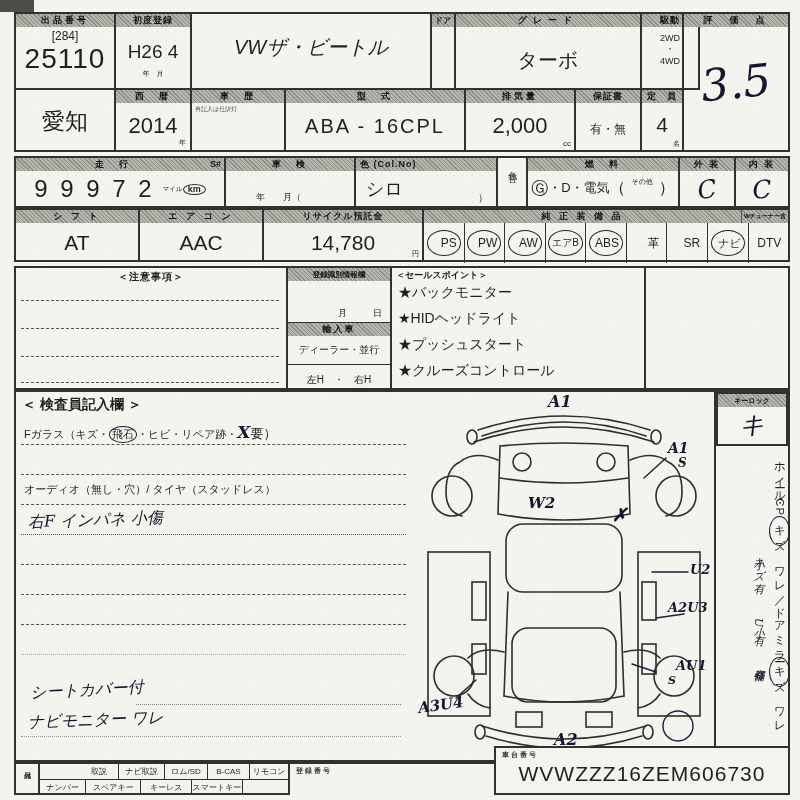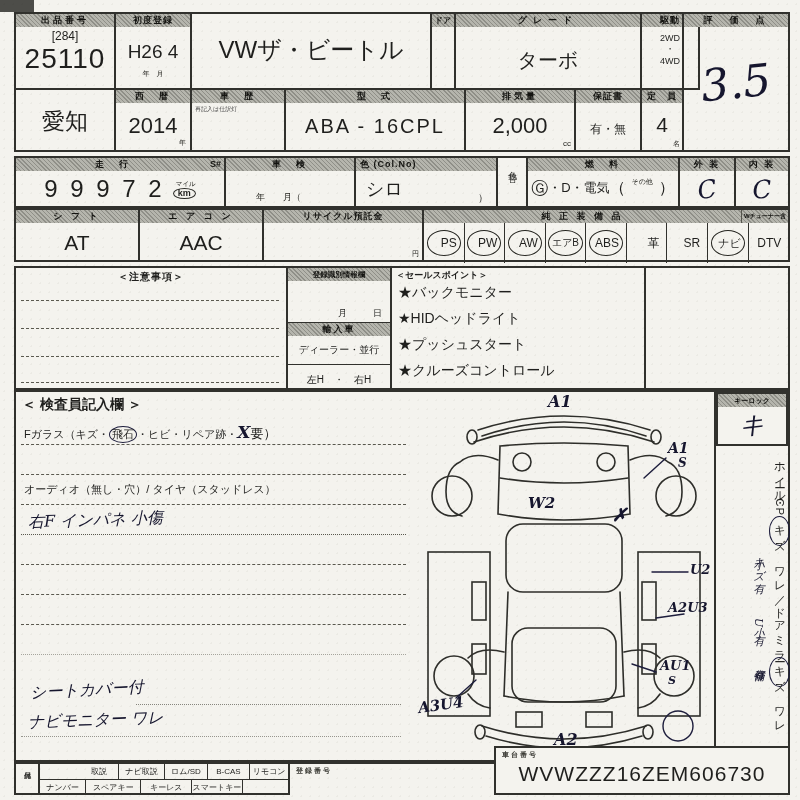--- a/index.html
+++ b/index.html
@@ -44,21 +44,21 @@
     <div class="val" style="font-size:28px;letter-spacing:1px;">25110</div>
   </div>
 
   <div class="box" style="left:114px;top:12px;width:78px;height:78px;">
     <div class="hdr" style="letter-spacing:1px;">初度登録</div>
     <div class="val" style="font-size:19px;margin-top:14px;">H26 4</div>
     <div class="val unit" style="font-size:7px;margin-top:6px;">年　月</div>
   </div>
 
   <div class="box" style="left:190px;top:12px;width:242px;height:78px;">
-    <div class="val" style="font-size:24px;margin-top:20px;">VWザ・ビートル</div>
+    <div class="val" style="font-size:20px;margin-top:20px;font-style:italic;">VWザ・ビートル</div>
   </div>
 
   <div class="box" style="left:430px;top:12px;width:26px;height:78px;">
     <div class="hdr" style="letter-spacing:0;font-size:8px;">ドア</div>
   </div>
 
   <div class="box" style="left:454px;top:12px;width:188px;height:78px;">
     <div class="hdr" style="letter-spacing:6px;">グレード</div>
     <div class="val" style="font-size:20px;margin-top:20px;">ターボ</div>
   </div>
@@ -112,21 +112,21 @@
     <div class="unit" style="position:absolute;right:2px;bottom:1px;font-size:7px;">名</div>
   </div>
 
   <div class="box" style="left:14px;top:156px;width:212px;height:52px;">
     <div class="hdr" style="display:flex;">
       <span style="flex:1;">走　行</span>
       <span style="letter-spacing:0;padding-right:3px;">S#</span>
     </div>
     <div class="flexc" style="height:36px;gap:8px;">
       <span style="font-size:24px;letter-spacing:3px;">9 9 9 7 2</span>
-      <span style="display:inline-flex;flex-direction:column;align-items:flex-end;line-height:9px;">
+      <span style="display:inline-flex;flex-direction:row;align-items:flex-start;line-height:9px;">
         <span class="unit" style="font-size:6.5px;">マイル</span>
         <span class="circ" style="font-size:9px;font-weight:bold;">km</span>
       </span>
     </div>
   </div>
 
   <div class="box" style="left:224px;top:156px;width:132px;height:52px;">
     <div class="hdr">車　検</div>
     <div class="unit" style="position:absolute;left:30px;bottom:2px;font-size:9px;">年　　月（</div>
   </div>
@@ -167,20 +167,21 @@
     <div class="val" style="font-size:21px;margin-top:8px;">AT</div>
   </div>
 
   <div class="box" style="left:138px;top:208px;width:126px;height:54px;">
     <div class="hdr">エ ア コ ン</div>
     <div class="val" style="font-size:21px;margin-top:8px;">AAC</div>
   </div>
 
   <div class="box" style="left:262px;top:208px;width:162px;height:54px;">
     <div class="hdr" style="letter-spacing:1px;">リサイクル預託金</div>
+    <div class="val" style="font-size:21px;margin-top:8px;">14,780</div>
     <div class="unit" style="position:absolute;right:3px;bottom:1px;font-size:7px;">円</div>
   </div>
 
   <div class="box" style="left:422px;top:208px;width:368px;height:54px;">
     <div class="hdr" style="display:flex;align-items:center;">
       <span style="flex:1;">純 正 装 備 品</span>
       <span style="font-size:6px;letter-spacing:0;border-left:1px solid #55554d;padding:0 2px;">Wチューナー含</span>
     </div>
     <div class="equip-items">
       <div class="equip-cell">
@@ -337,21 +338,21 @@
         </g>
       </svg>
       <span class="ann" style="left:132px;top:-4px;font-size:16px;">A1</span>
       <span class="ann" style="left:252px;top:44px;">A1</span>
       <span class="ann" style="left:262px;top:60px;font-size:12px;">S</span>
       <span class="ann" style="left:112px;top:98px;font-size:15px;">W2</span>
       <span class="ann" style="left:196px;top:108px;font-size:18px;">✗</span>
       <span class="ann" style="left:274px;top:166px;font-size:13px;">U2</span>
       <span class="ann" style="left:252px;top:204px;font-size:13px;">A2U3</span>
       <span class="ann" style="left:2px;top:300px;font-size:15px;transform:rotate(-8deg);">A3U4</span>
-      <span class="ann" style="left:244px;top:262px;font-size:13px;">AU1</span>
+      <span class="ann" style="left:260px;top:262px;font-size:13px;">AU1</span>
       <span class="ann" style="left:252px;top:278px;font-size:11px;">S</span>
       <span class="ann" style="left:138px;top:334px;font-size:16px;">A2</span>
     </div>
 
     <div style="position:absolute;left:698px;top:0;width:0;height:100%;border-left:2px solid #31312d;"></div>
 
     <div style="position:absolute;left:700px;top:0;width:72px;height:54px;border:2px solid #31312d;box-sizing:border-box;background:#f4f3ee;">
       <div class="hdr" style="font-size:7px;letter-spacing:0;">キーロック</div>
       <div class="val hand" style="font-size:24px;margin-top:2px;">キ</div>
     </div>

